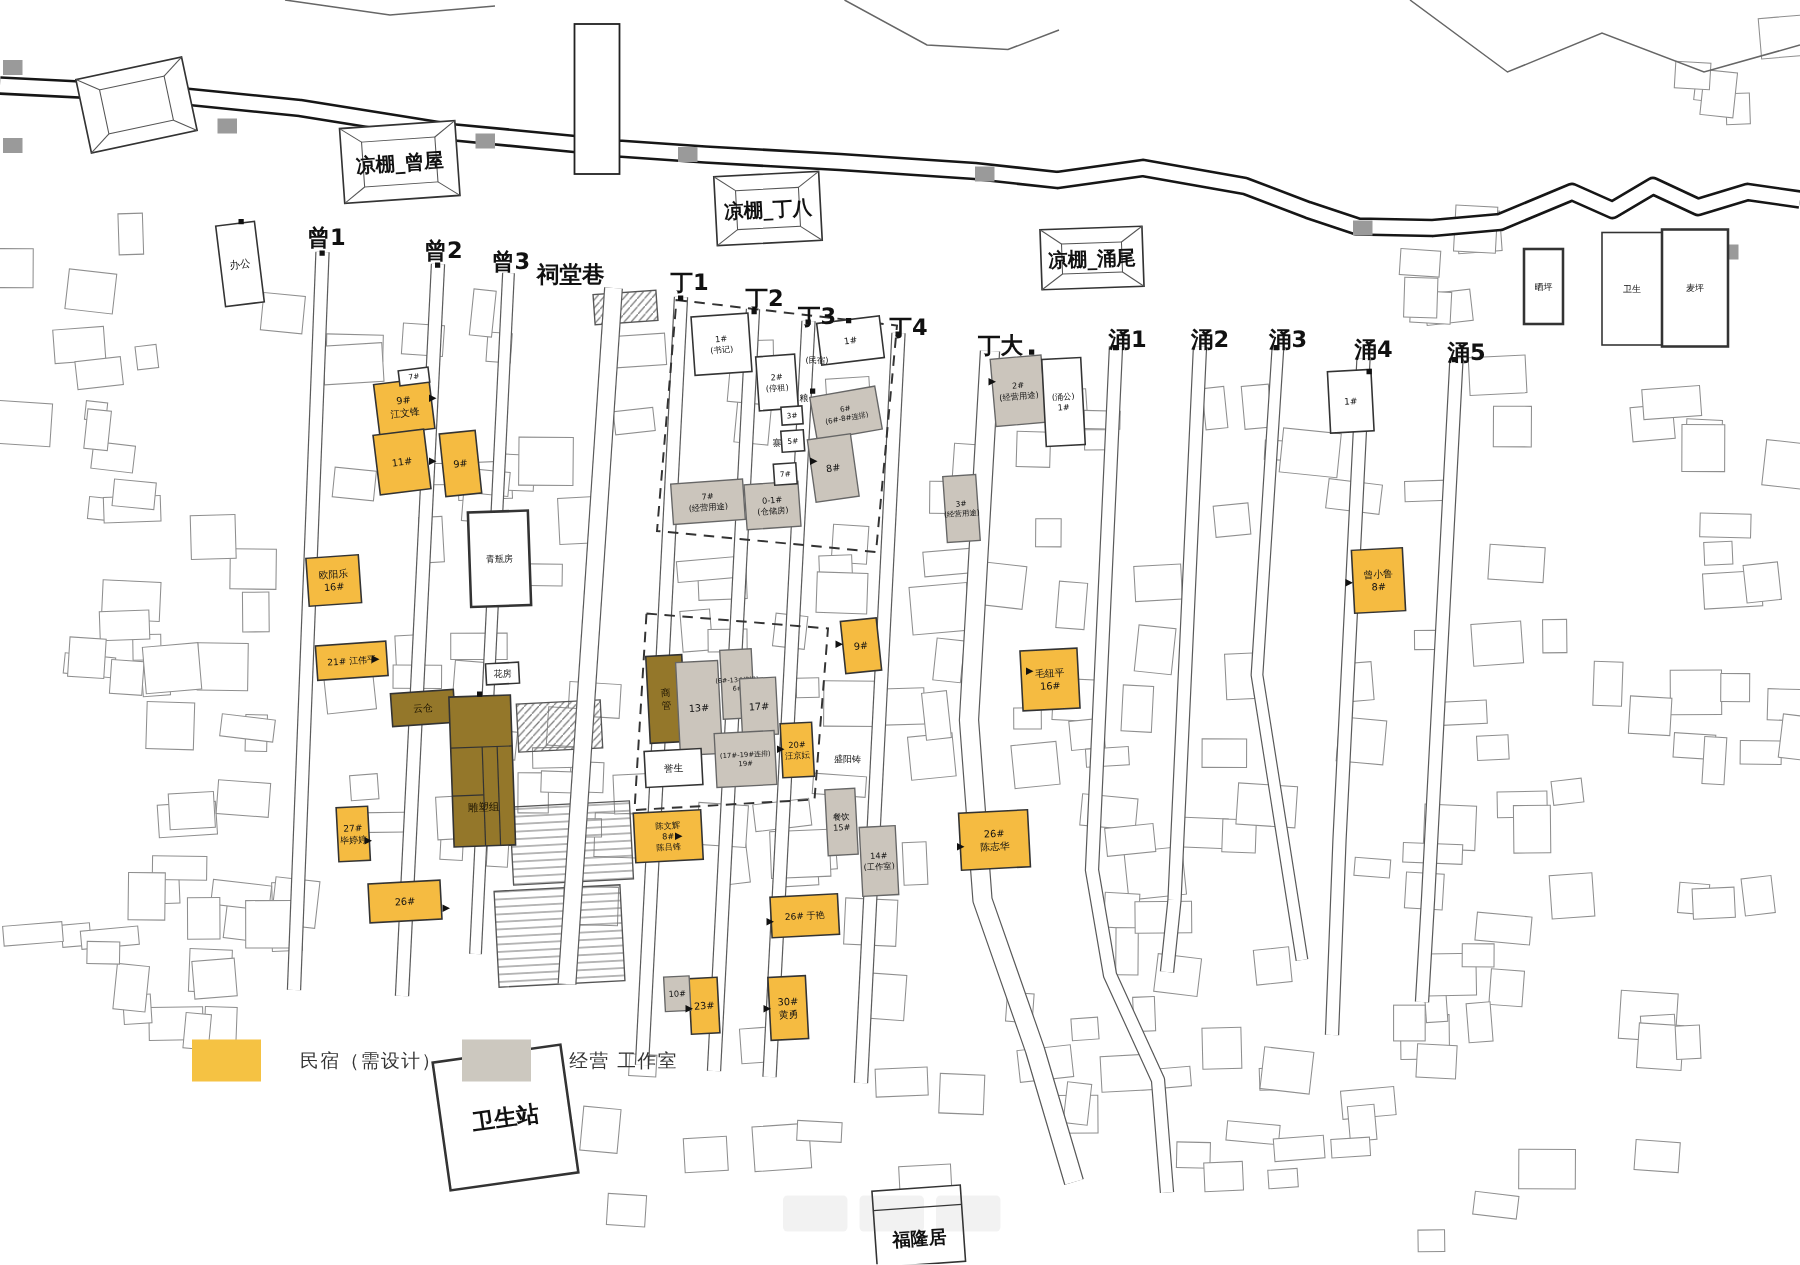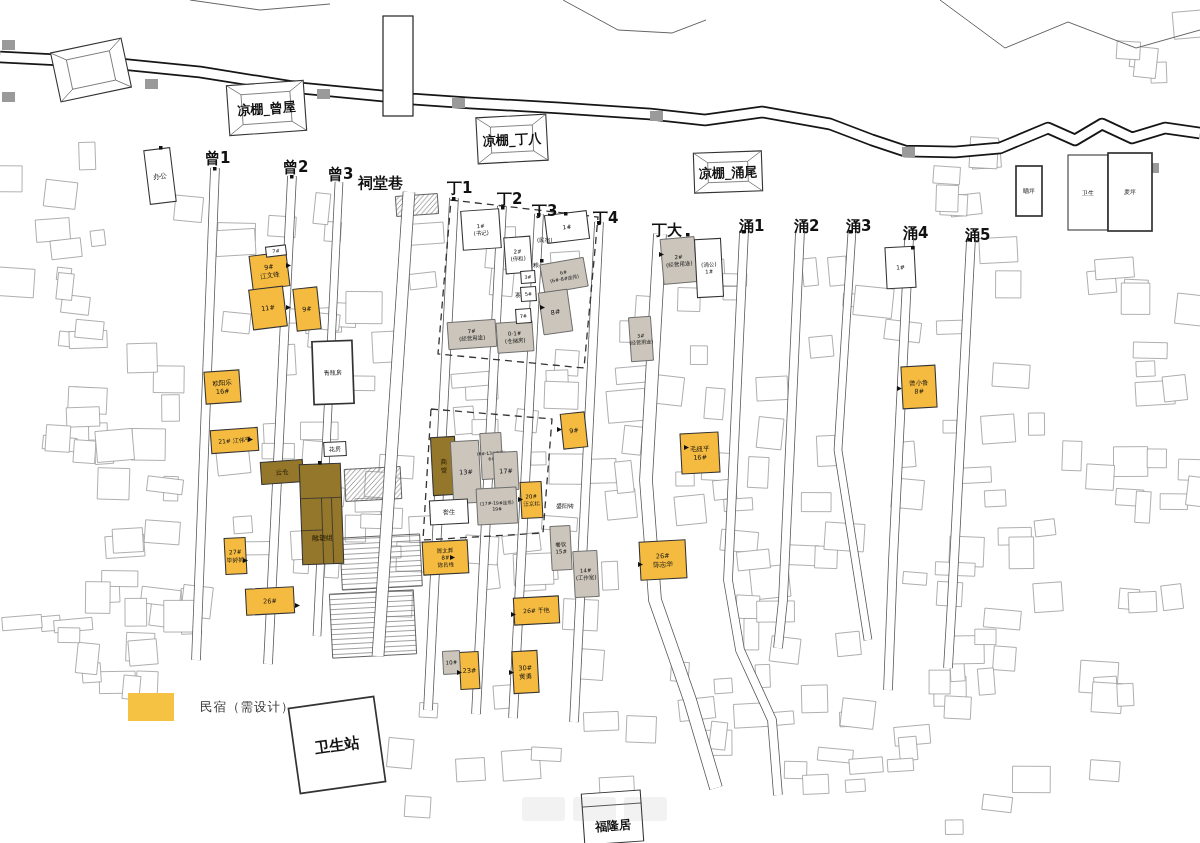--- a/index.html
+++ b/index.html
@@ -670,20 +670,24 @@
         <text x="903" y="238" font-size="15" font-weight="600" fill="#111">涌4</text>
         <text x="965" y="240" font-size="15" font-weight="600" fill="#111">涌5</text>
       </g>
   </svg>
 
   <div class="legend">
     <div class="legend-row">
       <span class="legend-swatch" style="background: rgb(245, 194, 67);"></span>
       <span class="legend-label">民宿（需设计）</span>
     </div>
+    <div class="legend-row">
+      <span class="legend-swatch" style="background: rgb(204, 200, 191);"></span>
+      <span class="legend-label">经营 工作室</span>
+    </div>
   </div>
 
   <div class="watermark">
     <span></span>
       <span></span>
       <span></span>
   </div>
 </div>
 
 </body></html>

